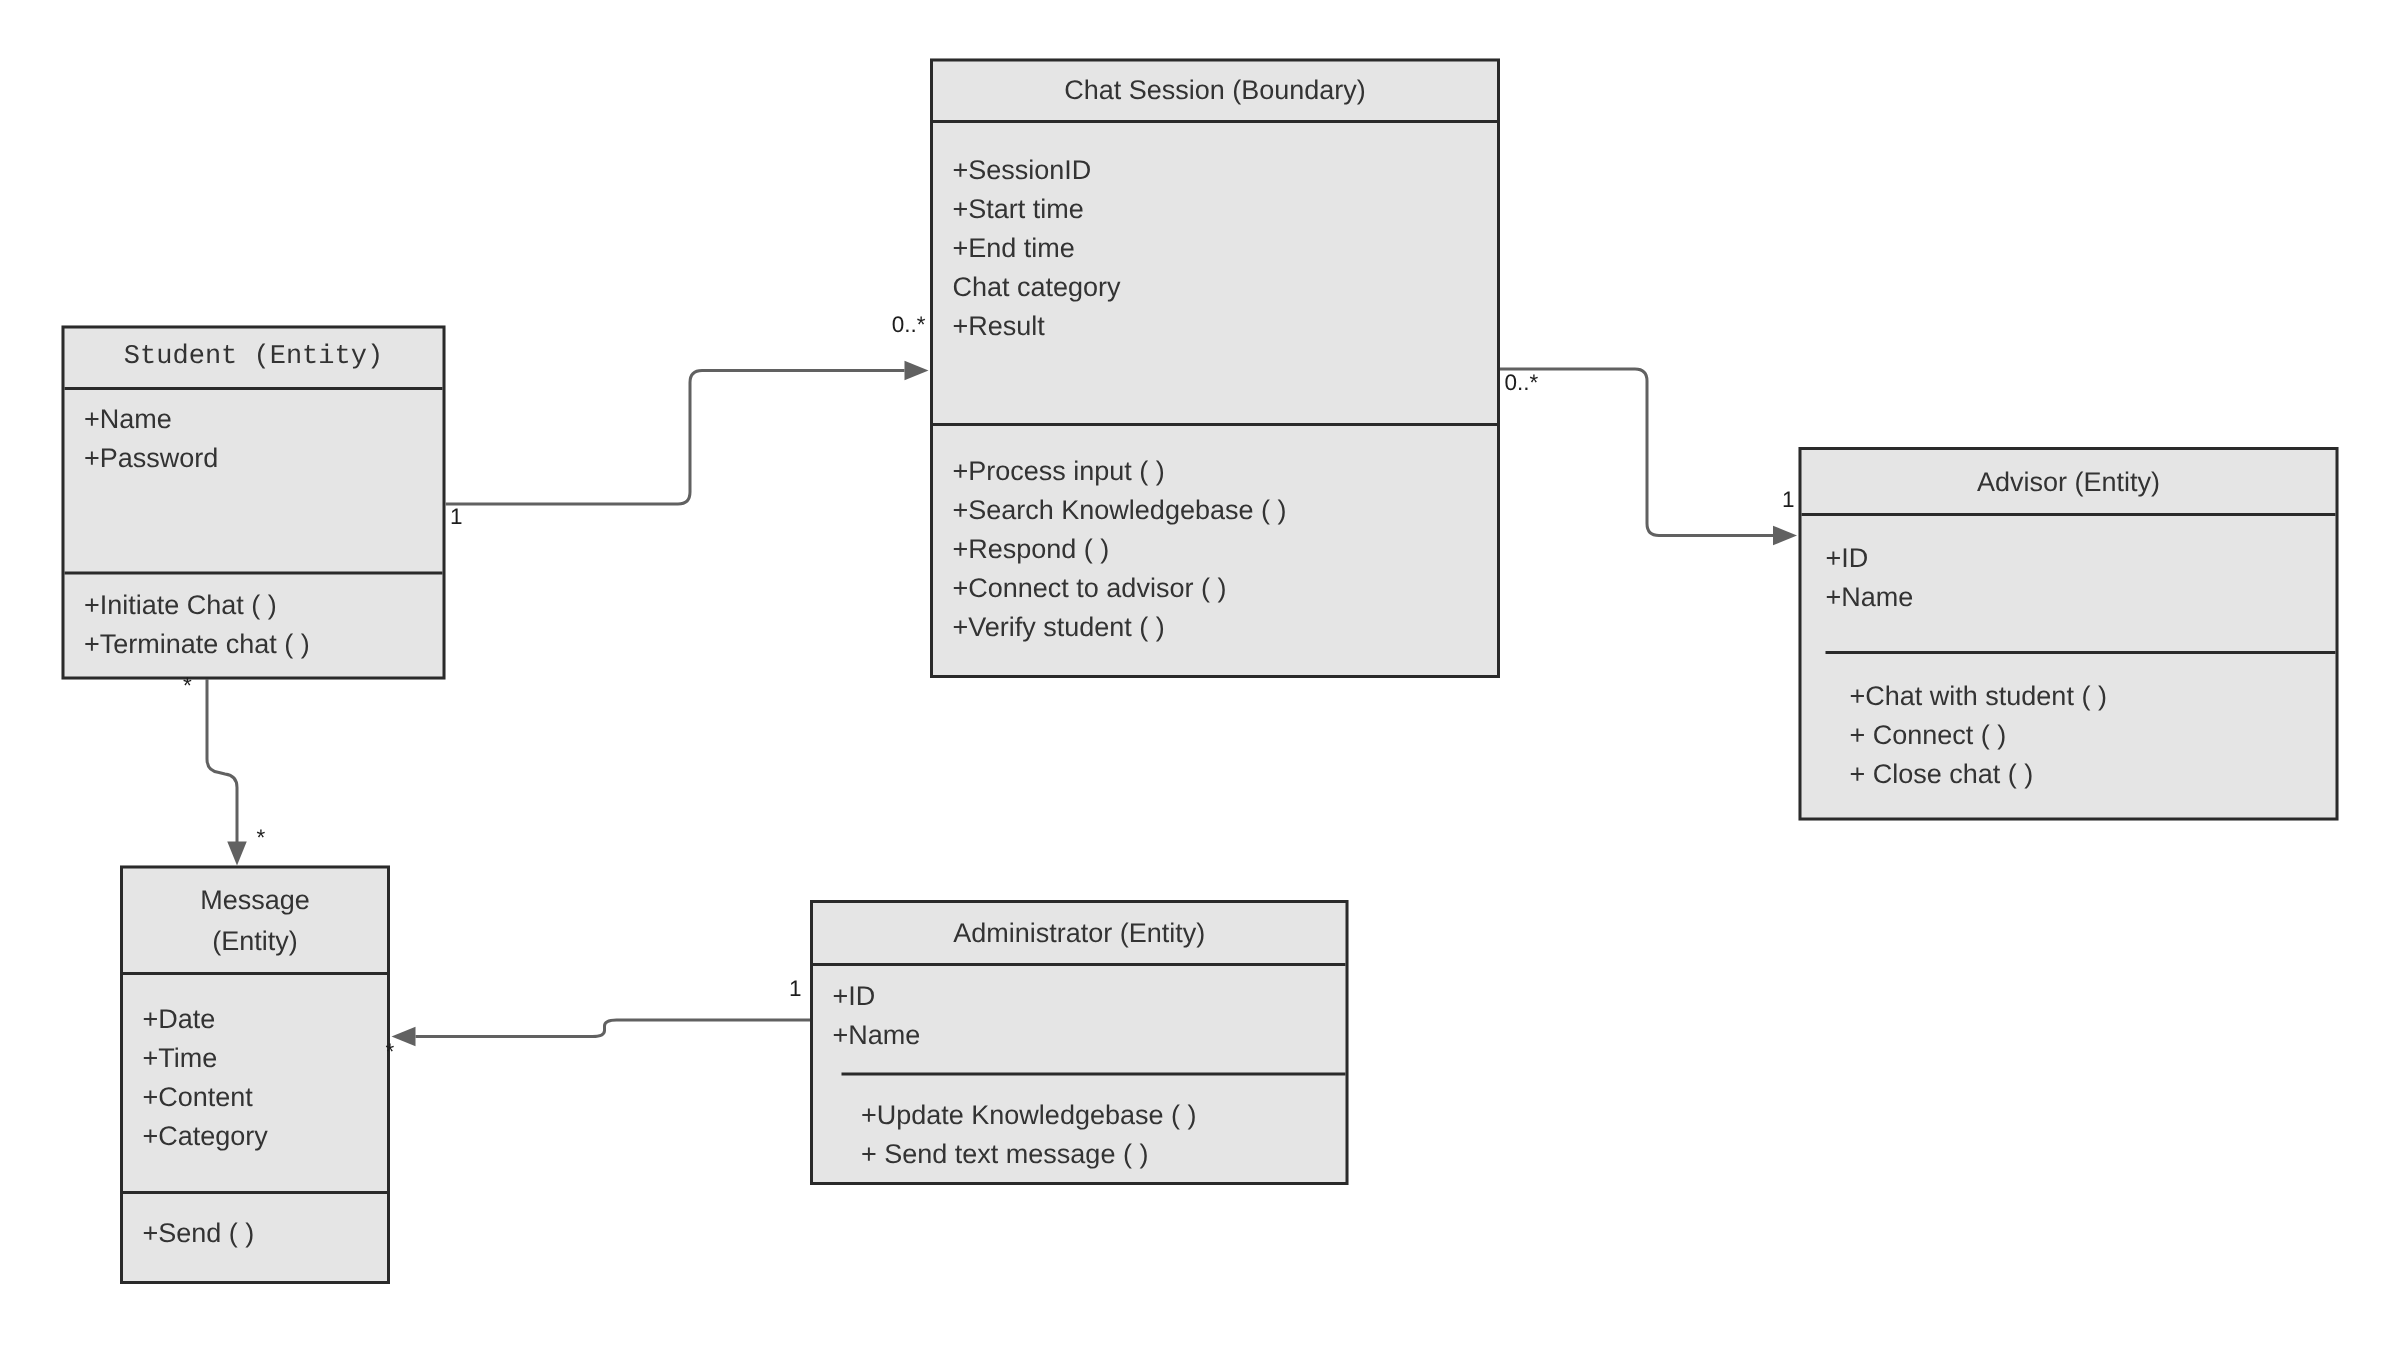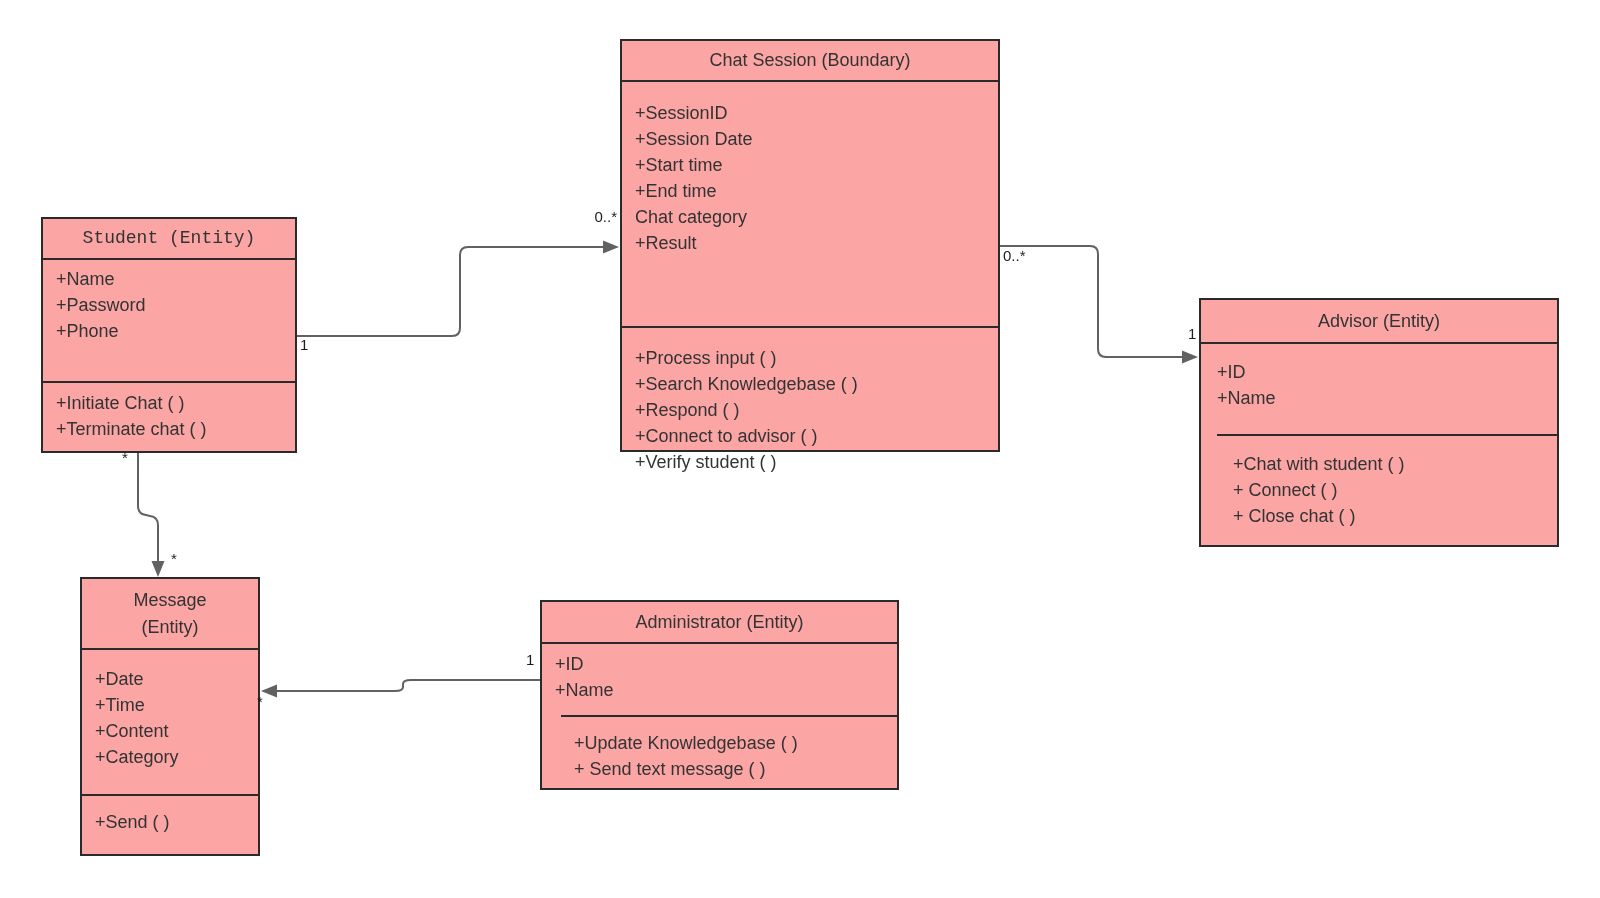--- a/index.html
+++ b/index.html
@@ -18,21 +18,21 @@
   }
   #connector-layer {
     position: absolute;
     left: 0; top: 0;
     width: 1600px; height: 898px;
     pointer-events: none;
   }
   .uml-class {
     position: absolute;
     box-sizing: border-box;
-    background: #fca5a5;
+    background: #e5e5e5;
     border: 2px solid #2a2a2a;
   }
   .cls-title {
     box-sizing: border-box;
     display: flex;
     align-items: center;
     justify-content: center;
     text-align: center;
     font-size: 18px;
     line-height: 27px;
@@ -52,21 +52,21 @@
     color: #333333;
   }
   
   #cls-student { left: 41px; top: 217px; width: 256px; height: 236px; }
   #cls-student .cls-title   { height: 39px; font-family: Liberation Mono, monospace; }
   #cls-student .cls-attrs   { height: 123px; padding-top: 6px; }
   #cls-student .cls-methods { padding-top: 7px; }
   
   #cls-chat { left: 620px; top: 39px; width: 380px; height: 413px; }
   #cls-chat .cls-title   { height: 39px; }
-  #cls-chat .cls-attrs   { height: 246px; padding-top: 18px; }
+  #cls-chat .cls-attrs   { height: 202px; padding-top: 18px; }
   #cls-chat .cls-methods { padding-top: 17px; }
   
   #cls-advisor { left: 1199px; top: 298px; width: 360px; height: 249px; }
   #cls-advisor .cls-title   { height: 42px; }
   #cls-advisor .cls-attrs   { height: 92px; padding-top: 15px; padding-left: 16px; }
   #cls-advisor .cls-methods { padding-top: 15px; padding-left: 16px; margin-left: 16px; }
   
   #cls-message { left: 80px; top: 577px; width: 180px; height: 279px; }
   #cls-message .cls-title   { height: 69px; }
   #cls-message .cls-attrs   { height: 146px; padding-top: 16px; }
@@ -111,33 +111,31 @@
       <polygon points="158,577 151.5,561 164.5,561"></polygon>
       <polygon points="261,691 277,684.5 277,697.5"></polygon>
     </g>
   </svg>
 
   <div class="uml-class" id="cls-student">
     <div class="cls-title">Student (Entity)</div>
     <div class="cls-attrs">
         <div class="member">+Name</div>
         <div class="member">+Password</div>
-        <div class="member">+Phone</div>
       </div>
     <div class="cls-methods">
         <div class="member">+Initiate Chat ( )</div>
         <div class="member">+Terminate chat ( )</div>
       </div>
   </div>
 
   <div class="uml-class" id="cls-chat">
     <div class="cls-title">Chat Session (Boundary)</div>
     <div class="cls-attrs">
         <div class="member">+SessionID</div>
-        <div class="member">+Session Date</div>
         <div class="member">+Start time</div>
         <div class="member">+End time</div>
         <div class="member">Chat category</div>
         <div class="member">+Result</div>
       </div>
     <div class="cls-methods">
         <div class="member">+Process input ( )</div>
         <div class="member">+Search Knowledgebase ( )</div>
         <div class="member">+Respond ( )</div>
         <div class="member">+Connect to advisor ( )</div>

